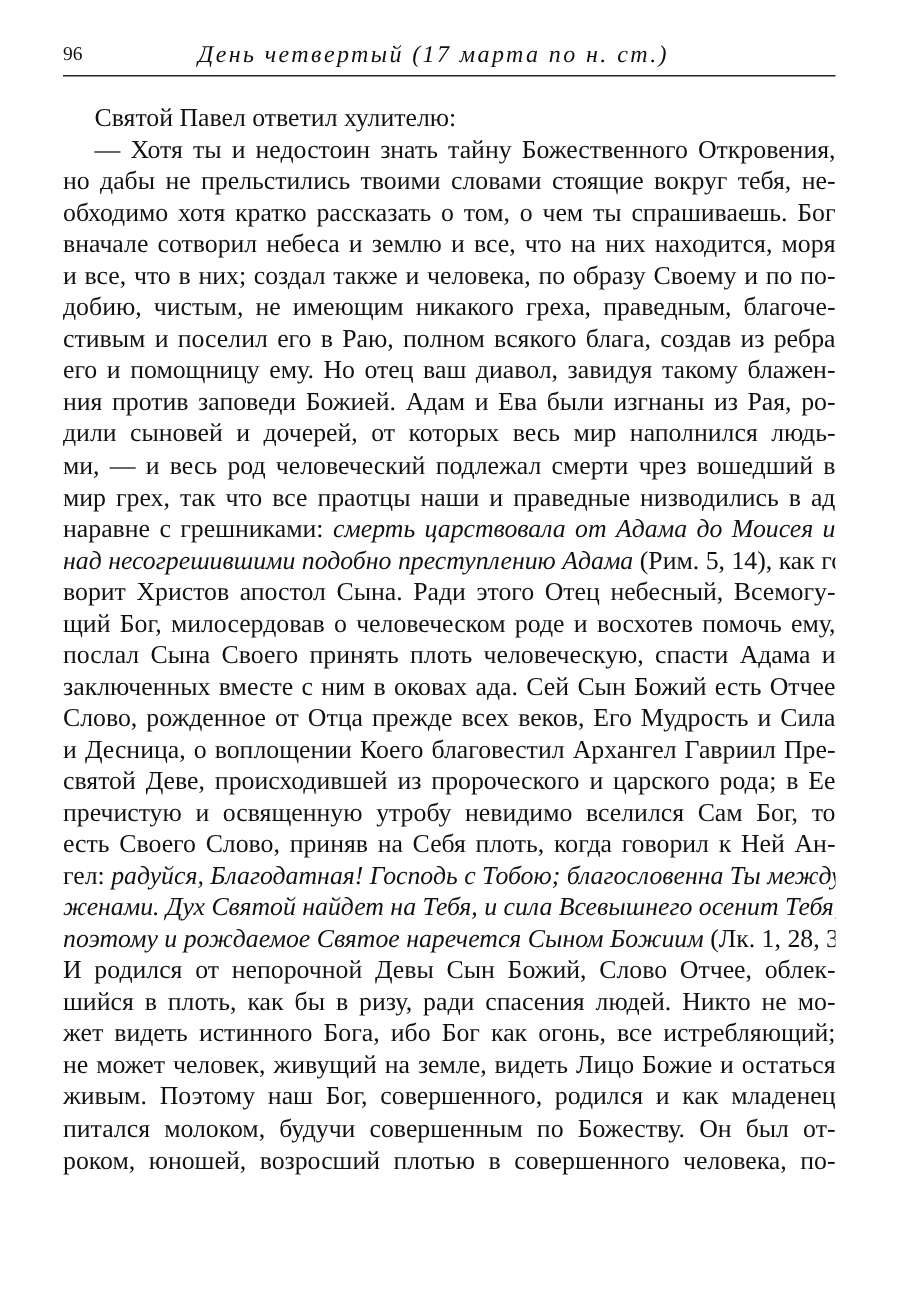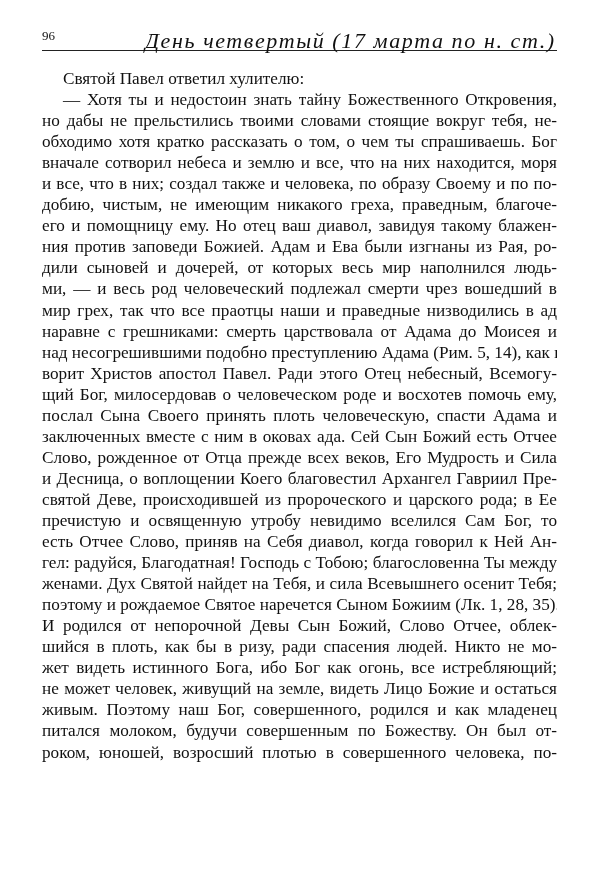--- a/index.html
+++ b/index.html
@@ -1,57 +1,58 @@
 <!DOCTYPE html>
 <html><head>
 <meta charset="utf-8">
 <style>
   html, body { margin: 0; padding: 0; background: #ffffff; }
   body { width: 600px; height: 875px; position: relative; overflow: hidden; font-family: "Liberation Serif", serif; color: #111; }
   .page-header { position: absolute; left: 42px; top: 26px; width: 515px; height: 24px; border-bottom: 1.5px solid #222; }
   .page-number { position: absolute; left: 0; top: 2px; font-size: 13px; }
-  .running-title { position: absolute; left: 90px; top: 2px; font-size: 22px; font-style: italic; letter-spacing: 1.6px; white-space: nowrap; margin-left: 13px; }
+  .running-title { position: absolute; left: 90px; top: 2px; font-size: 16px; font-style: italic; letter-spacing: 1.6px; white-space: nowrap; }
   .body-text { position: absolute; left: 42px; top: 68px; width: 515px; }
   .line { height: 21.06px; line-height: 21.06px; font-size: 17.2px; white-space: nowrap; text-align: justify; text-align-last: justify; overflow: hidden; }
   .line.last { text-align-last: left; }
   .line.indent { padding-left: 21px; }
-  .line span.it { }
+  .line span.it { font-style: italic; }
 </style>
 </head>
 <body>
 
 <div class="page-header">
   <span class="page-number">96</span>
   <span class="running-title">День четвертый (17 марта по н. ст.)</span>
 </div>
 
 <div class="body-text" id="body-text">
     <div class="line indent last"><span>Святой Павел ответил хулителю:</span></div>
     <div class="line indent"><span>— Хотя ты и недостоин знать тайну Божественного Откровения,</span></div>
     <div class="line"><span>но дабы не прельстились твоими словами стоящие вокруг тебя, не-</span></div>
     <div class="line"><span>обходимо хотя кратко рассказать о том, о чем ты спрашиваешь. Бог</span></div>
     <div class="line"><span>вначале сотворил небеса и землю и все, что на них находится, моря</span></div>
     <div class="line"><span>и все, что в них; создал также и человека, по образу Своему и по по-</span></div>
     <div class="line"><span>добию, чистым, не имеющим никакого греха, праведным, благоче-</span></div>
+    <div class="line"><span>стивым и поселил его в Раю, полном всякого блага, создав из ребра</span></div>
     <div class="line"><span>его и помощницу ему. Но отец ваш диавол, завидуя такому блажен-</span></div>
     <div class="line"><span>ния против заповеди Божией. Адам и Ева были изгнаны из Рая, ро-</span></div>
     <div class="line"><span>дили сыновей и дочерей, от которых весь мир наполнился людь-</span></div>
     <div class="line"><span>ми, — и весь род человеческий подлежал смерти чрез вошедший в</span></div>
     <div class="line"><span>мир грех, так что все праотцы наши и праведные низводились в ад</span></div>
     <div class="line"><span>наравне с грешниками: </span><span class="it">смерть царствовала от Адама до Моисея и</span></div>
     <div class="line"><span class="it">над несогрешившими подобно преступлению Адама</span><span> (Рим. 5, 14), как го-</span></div>
-    <div class="line"><span>ворит Христов апостол Павел. Ради этого Отец небесный, Всемогу-</span></div>
+    <div class="line"><span>ворит Христов апостол Сына. Ради этого Отец небесный, Всемогу-</span></div>
     <div class="line"><span>щий Бог, милосердовав о человеческом роде и восхотев помочь ему,</span></div>
     <div class="line"><span>послал Сына Своего принять плоть человеческую, спасти Адама и</span></div>
     <div class="line"><span>заключенных вместе с ним в оковах ада. Сей Сын Божий есть Отчее</span></div>
     <div class="line"><span>Слово, рожденное от Отца прежде всех веков, Его Мудрость и Сила</span></div>
     <div class="line"><span>и Десница, о воплощении Коего благовестил Архангел Гавриил Пре-</span></div>
     <div class="line"><span>святой Деве, происходившей из пророческого и царского рода; в Ее</span></div>
     <div class="line"><span>пречистую и освященную утробу невидимо вселился Сам Бог, то</span></div>
-    <div class="line"><span>есть Отчее Слово, приняв на Себя диавол, когда говорил к Ней Ан-</span></div>
+    <div class="line"><span>есть Своего Слово, приняв на Себя плоть, когда говорил к Ней Ан-</span></div>
     <div class="line"><span>гел: </span><span class="it">радуйся, Благодатная! Господь с Тобою; благословенна Ты между</span></div>
     <div class="line"><span class="it">женами. Дух Святой найдет на Тебя, и сила Всевышнего осенит Тебя;</span></div>
     <div class="line"><span class="it">поэтому и рождаемое Святое наречется Сыном Божиим</span><span> (Лк. 1, 28, 35).</span></div>
     <div class="line"><span>И родился от непорочной Девы Сын Божий, Слово Отчее, облек-</span></div>
     <div class="line"><span>шийся в плоть, как бы в ризу, ради спасения людей. Никто не мо-</span></div>
     <div class="line"><span>жет видеть истинного Бога, ибо Бог как огонь, все истребляющий;</span></div>
     <div class="line"><span>не может человек, живущий на земле, видеть Лицо Божие и остаться</span></div>
     <div class="line"><span>живым. Поэтому наш Бог, совершенного, родился и как младенец</span></div>
     <div class="line"><span>питался молоком, будучи совершенным по Божеству. Он был от-</span></div>
     <div class="line"><span>роком, юношей, возросший плотью в совершенного человека, по-</span></div>

